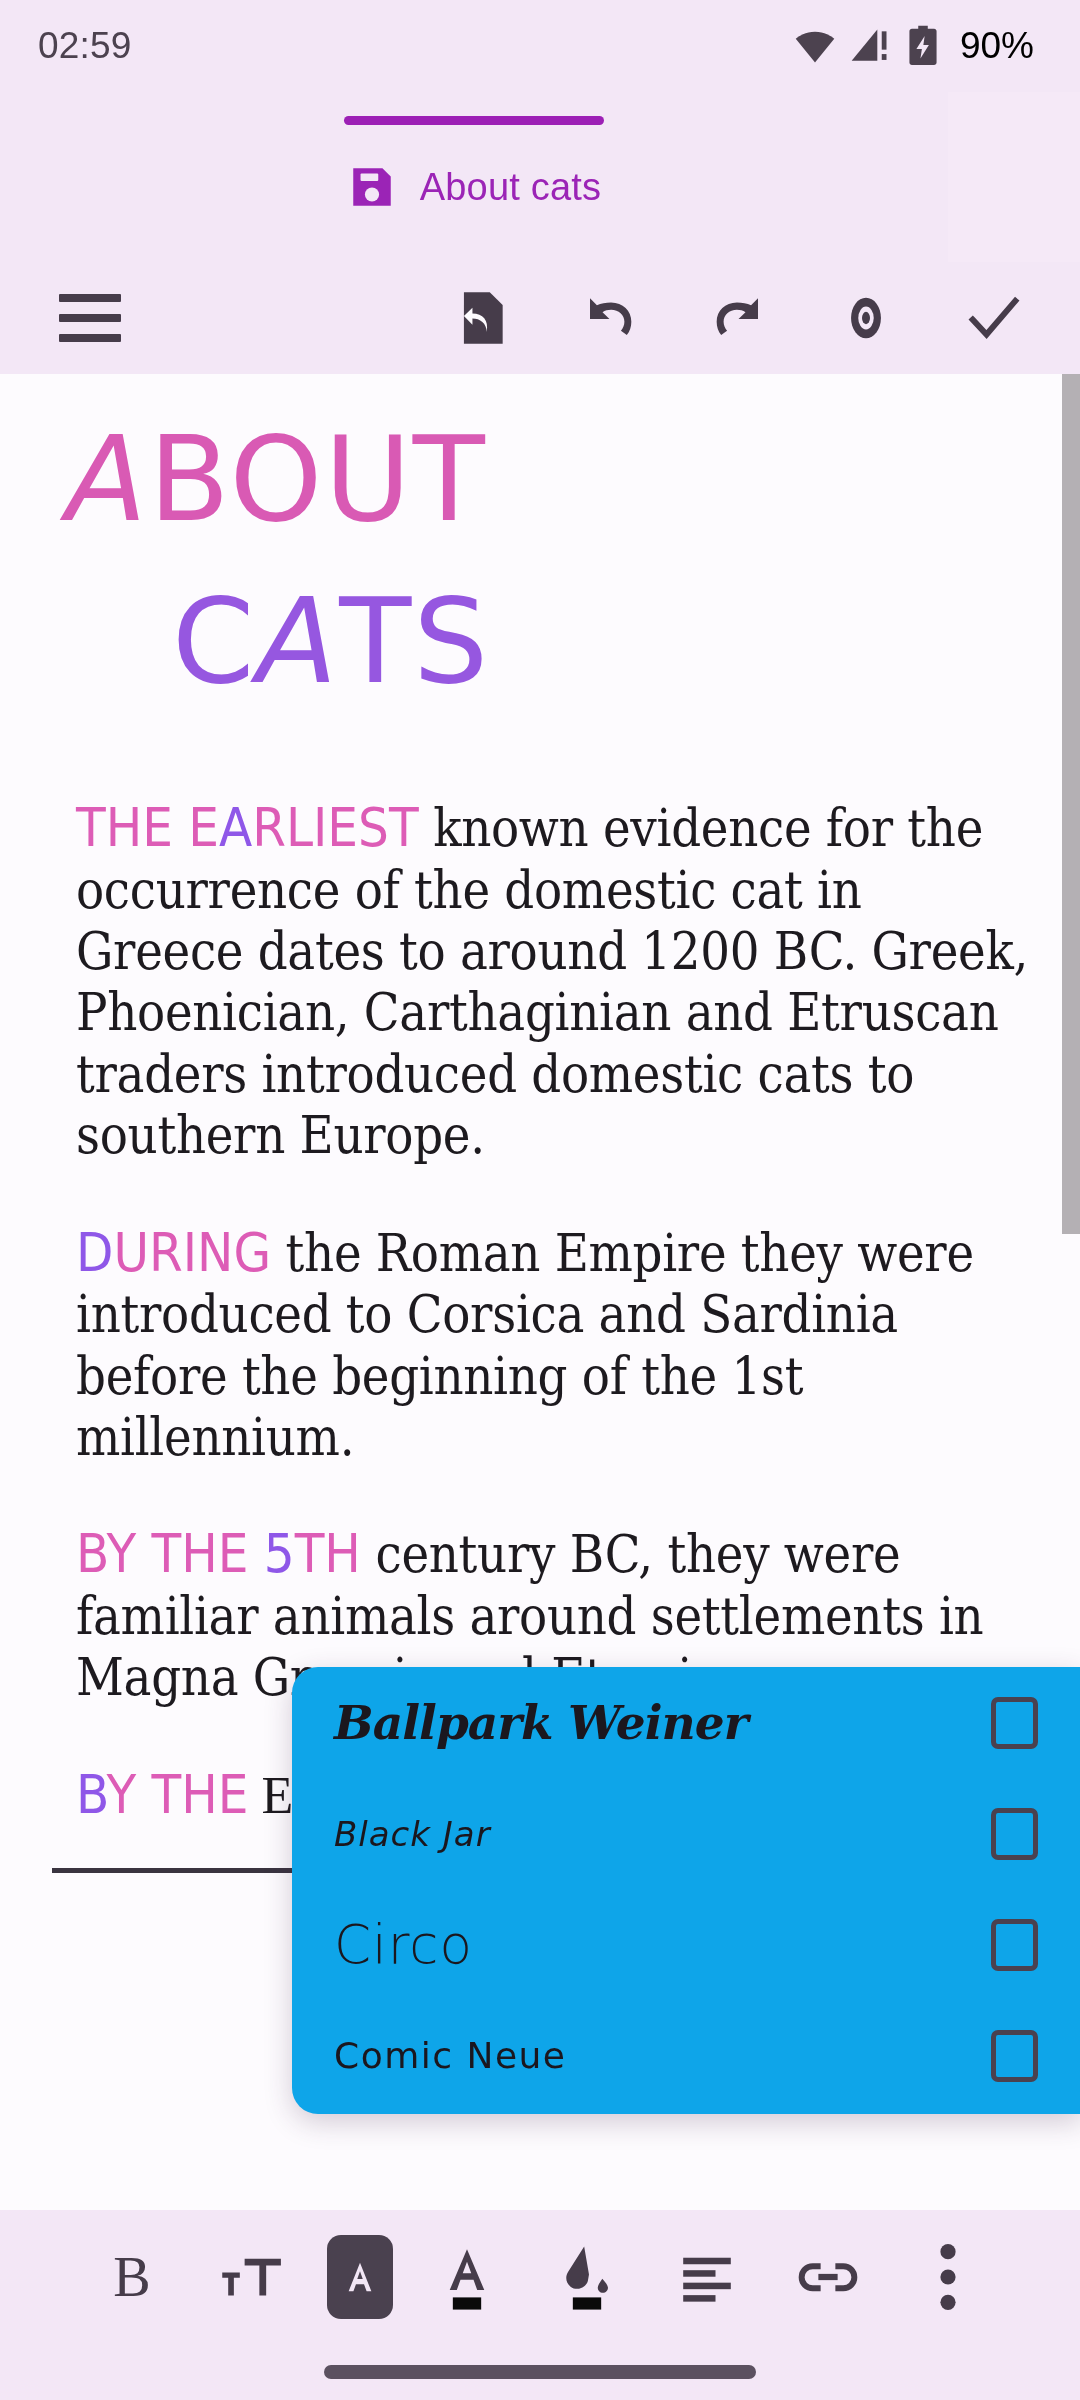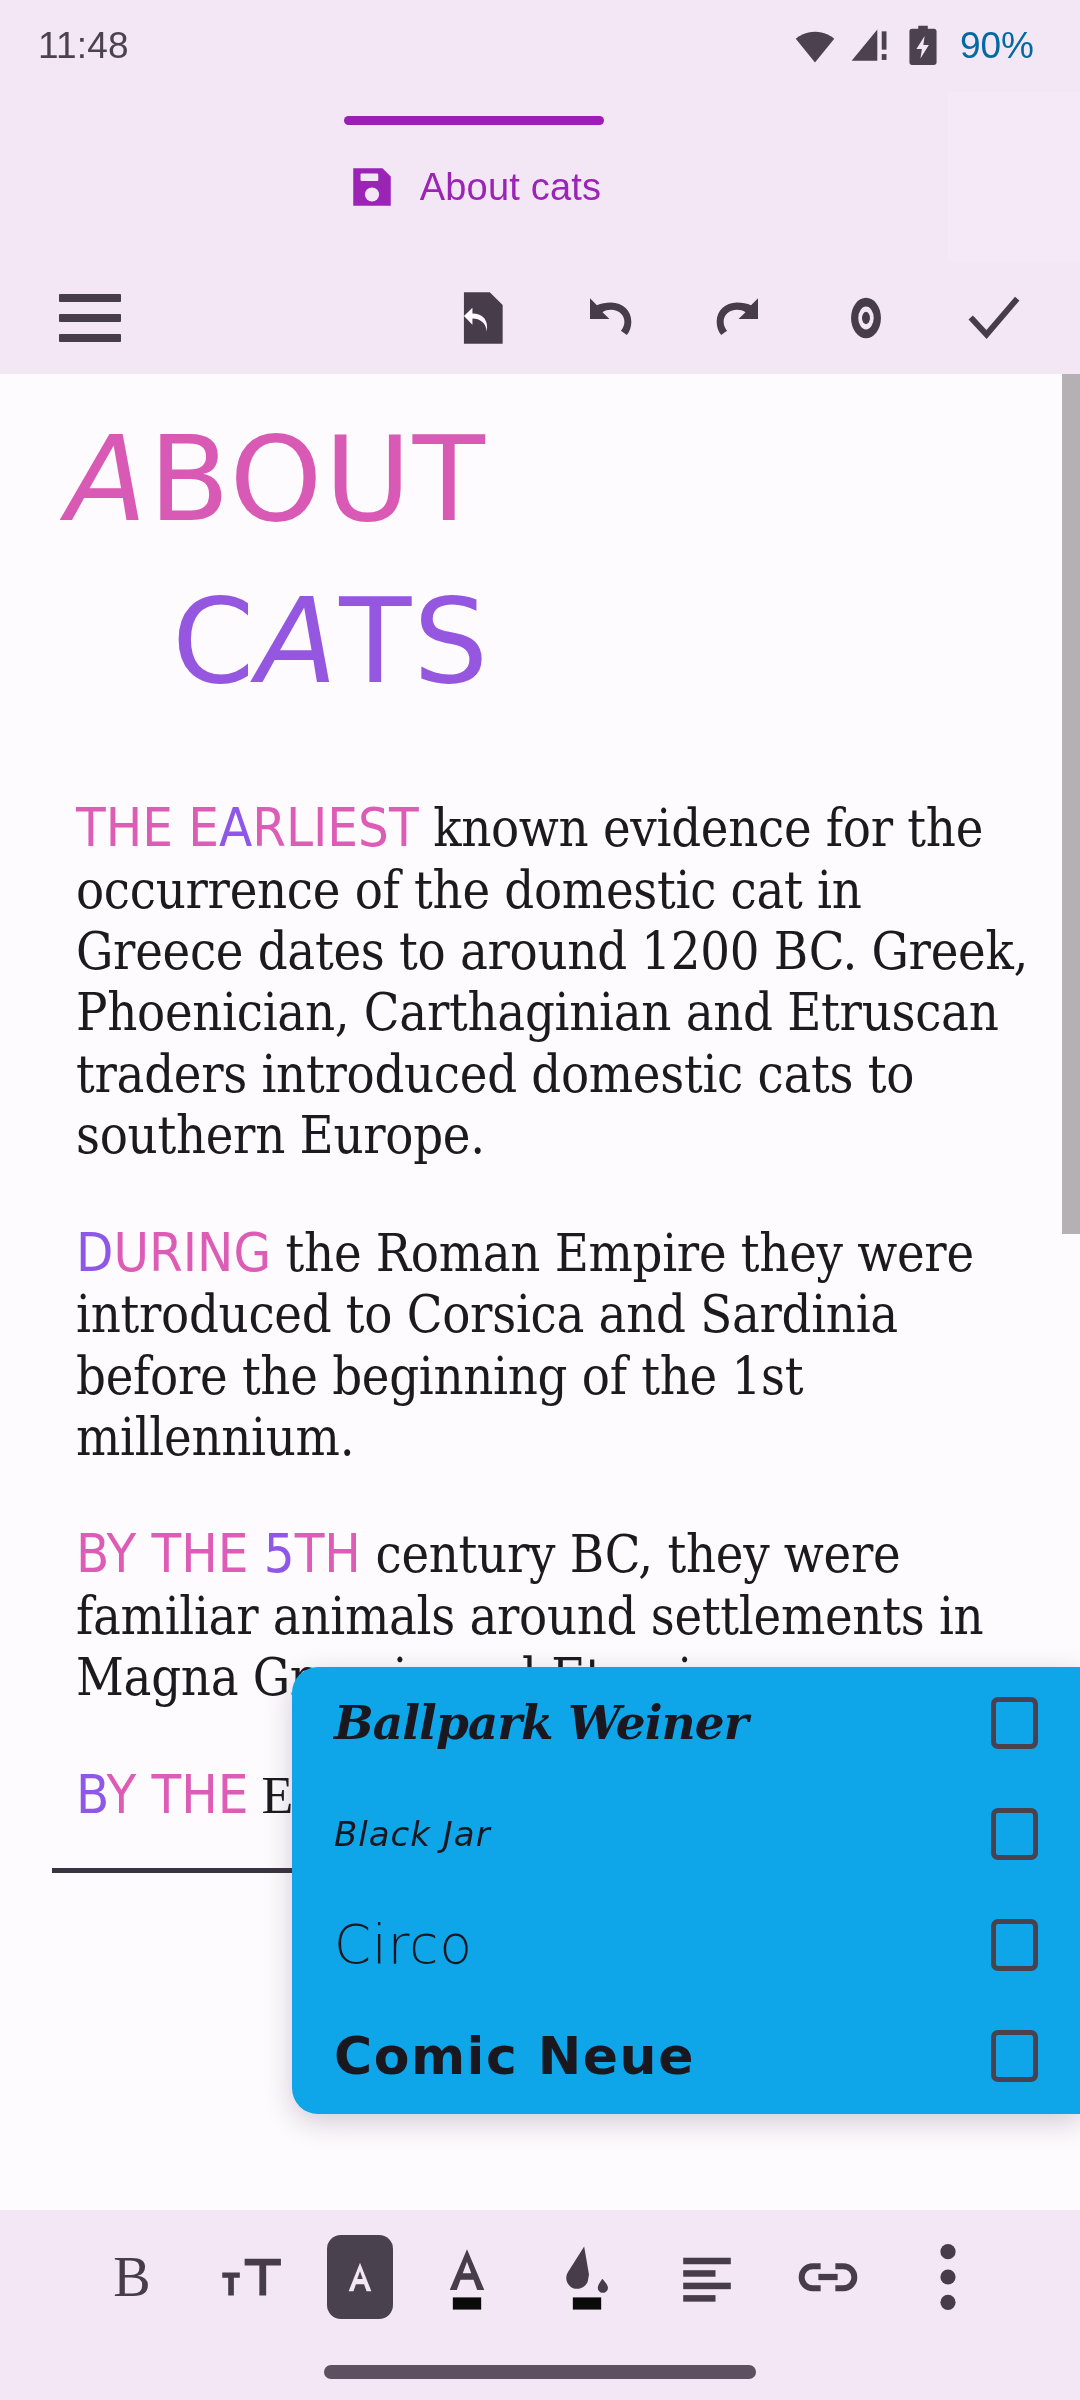--- a/index.html
+++ b/index.html
@@ -17,21 +17,21 @@
     background:#f3e7f6;
     display:flex; align-items:center; justify-content:space-between;
     padding:0 46px 0 38px;
   }
   .status-time{
     font-size:37px; color:#4c424f; letter-spacing:.2px;
     font-family:"Liberation Sans", sans-serif;
   }
   .status-right{ display:flex; align-items:center; gap:11px; }
   .status-right svg{ display:block; }
-  .status-batt{ font-size:37px; color:#0369a1; margin-left:6px; }
+  .status-batt{ font-size:37px; color:#000000; margin-left:6px; }
 
   
   .tabstrip{
     position:absolute; top:92px; left:0; width:948px; height:170px;
     background:#f3e7f6;
     display:flex; align-items:flex-start; justify-content:center;
   }
   .tab{
     display:flex; flex-direction:column; align-items:center;
     padding-top:24px;
@@ -129,21 +129,21 @@
     z-index:40;
   }
   .font-row{
     height:111px; display:flex; align-items:center;
     padding:0 44px 0 42px; justify-content:space-between;
   }
   .font-name{ color:#1b171e; line-height:1; }
   .fn-ballpark{ font-family:"DejaVu Serif", serif; font-style:italic; font-weight:bold; font-size:47px; letter-spacing:-1px; }
   .fn-blackjar{ font-family:"DejaVu Sans", sans-serif; font-style:italic; font-weight:300; font-size:34px; letter-spacing:1px; }
   .fn-circo{ font-family:"DejaVu Sans", sans-serif; font-weight:300; font-size:53px; letter-spacing:1px; }
-  .fn-comic{ font-family:"DejaVu Sans", sans-serif; font-weight:700; font-size:52px; letter-spacing:1.5px; }
+  .fn-comic{ font-family:"DejaVu Sans", sans-serif; font-weight:400; font-size:36px; letter-spacing:1.5px; }
   .checkbox{
     width:47px; height:52px; border:5px solid #4a414f; border-radius:7px;
     background:transparent; flex:none;
   }
 
   
   .formatbar{
     position:absolute; left:0; top:2210px; width:1080px; height:134px;
     background:#f3e7f6;
     display:flex; align-items:center; justify-content:space-between;
@@ -159,21 +159,21 @@
   .navbar{
     position:absolute; left:0; top:2344px; width:1080px; height:56px;
     background:#f3e7f6; display:flex; align-items:center; justify-content:center;
   }
   .nav-pill{ width:432px; height:14px; border-radius:8px; background:#5b5160; }
 </style>
 </head>
 <body>
 
 <div class="statusbar">
-  <div class="status-time">11:48</div>
+  <div class="status-time">02:59</div>
   <div class="status-right">
     <svg width="44" height="44" viewBox="0 0 24 24">
       <path fill="#4c424f" d="M12 21l10.5-13C21 6.6 17 4.2 12 4.2S3 6.6 1.5 8L12 21z"></path>
     </svg>
     <svg width="44" height="44" viewBox="0 0 24 24">
       <path fill="#4c424f" d="M2 20h14V3L2 20z"></path>
       <rect x="18.4" y="4" width="2.6" height="10" fill="#4c424f"></rect>
       <rect x="18.4" y="16.4" width="2.6" height="3.2" fill="#4c424f"></rect>
     </svg>
     <svg width="40" height="44" viewBox="0 0 18 24">

